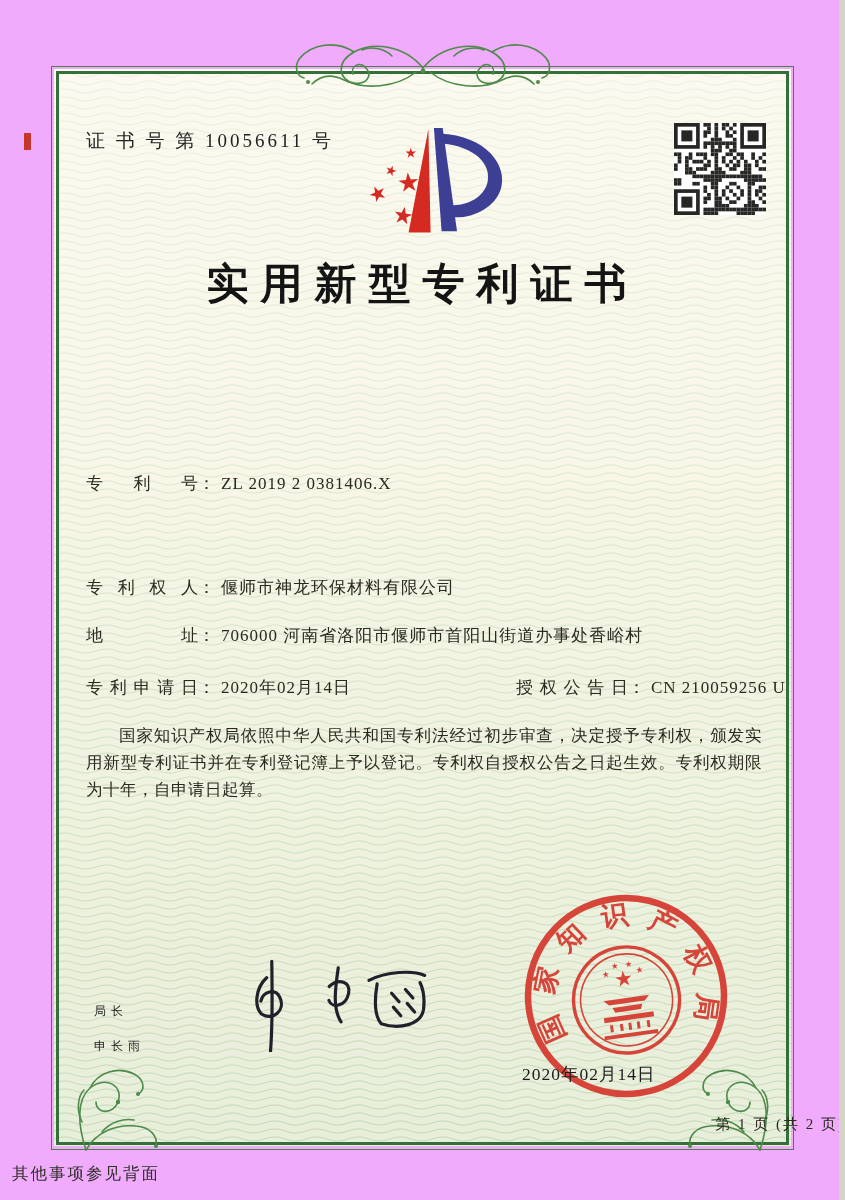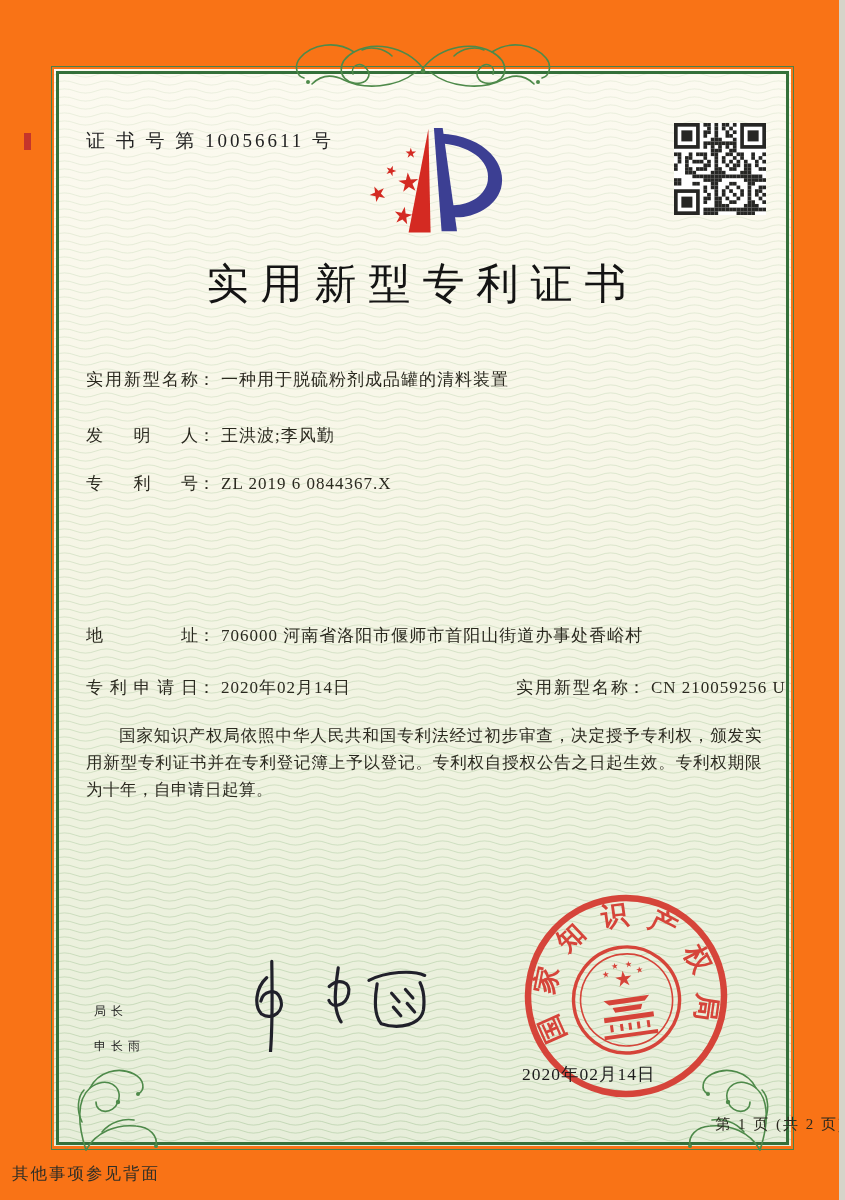--- a/index.html
+++ b/index.html
@@ -1,18 +1,18 @@
 <!DOCTYPE html>
 <html><head>
 <meta charset="utf-8">
 <style>
   html,body{margin:0;padding:0;background:#e8e6da;}
   .page{
     position:relative;width:845px;height:1200px;overflow:hidden;
-    background:#f97316;
+    background:#f0abfc;
     font-family:"Liberation Serif","DejaVu Serif",serif;
     color:#26251f;
   }
   .scan-edge{position:absolute;right:0;top:0;width:6px;height:100%;background:#d6d4c9;}
   .frame-bg{
     position:absolute;left:54px;top:69px;width:737px;height:1077px;
     background:linear-gradient(180deg,#fcfaf0 0%,#f7f6e7 38%,#eef2df 70%,#e7eeda 100%);
   }
   #waves{position:absolute;left:54px;top:69px;}
   .frame-outer{
@@ -24,21 +24,21 @@
     border:3.5px solid #34703a;
   }
   .cert-number{
     position:absolute;left:86px;top:128px;font-size:19px;letter-spacing:3px;color:#222;
   }
   .red-mark{position:absolute;left:24px;top:133px;width:7px;height:17px;background:#c5352b;}
   .logo{position:absolute;left:336px;top:120px;}
   .qr{position:absolute;left:674px;top:123px;width:92px;height:92px;}
   .title{
     position:absolute;left:0;top:256px;width:100%;text-align:center;
-    font-size:42px;font-weight:400;letter-spacing:12px;color:#141414;
+    font-size:42px;font-weight:700;letter-spacing:12px;color:#141414;
   }
   .field-row{position:absolute;left:86px;font-size:17px;white-space:nowrap;color:#2a291f;}
   .field-label{display:inline-block;width:112px;text-align:justify;text-align-last:justify;vertical-align:bottom;}
   .field-colon{display:inline-block;margin-right:6px;}
   .field-value{letter-spacing:1px;}
   .field-second{position:absolute;left:430px;top:0;}
   .para{
     position:absolute;left:86px;width:676px;font-size:16.5px;line-height:27px;
     text-align:justify;text-indent:2em;color:#2a291f;letter-spacing:0.5px;
   }
@@ -494,36 +494,33 @@
       <rect x="18" y="0" width="7" height="7" fill="#262624"></rect>
       <rect x="19" y="1" width="5" height="5" fill="#ffffff"></rect>
       <rect x="20" y="2" width="3" height="3" fill="#262624"></rect>
       <rect x="0" y="18" width="7" height="7" fill="#262624"></rect>
       <rect x="1" y="19" width="5" height="5" fill="#ffffff"></rect>
       <rect x="2" y="20" width="3" height="3" fill="#262624"></rect>
     </svg>
 
   <div class="title">实用新型专利证书</div>
 
-  <div class="field-row" style="top:368px">
-    <span class="field-label">实用新型名称</span><span class="field-colon">：</span><span class="field-value">一种用于脱硫粉剂成品罐的清料装置</span>
+  <div class="field-row" style="top:472px">
+    <span class="field-label">专利号</span><span class="field-colon">：</span><span class="field-value">ZL 2019 2 0381406.X</span>
   </div>
-  <div class="field-row" style="top:424px">
-    <span class="field-label">发明人</span><span class="field-colon">：</span><span class="field-value">王洪波;李风勤</span>
-  </div>
-  <div class="field-row" style="top:472px">
-    <span class="field-label">专利号</span><span class="field-colon">：</span><span class="field-value">ZL 2019 6 0844367.X</span>
+  <div class="field-row" style="top:576px">
+    <span class="field-label">专利权人</span><span class="field-colon">：</span><span class="field-value">偃师市神龙环保材料有限公司</span>
   </div>
   <div class="field-row" style="top:624px">
     <span class="field-label">地址</span><span class="field-colon">：</span><span class="field-value">706000 河南省洛阳市偃师市首阳山街道办事处香峪村</span>
   </div>
   <div class="field-row" style="top:676px;width:680px">
     <span class="field-label">专利申请日</span><span class="field-colon">：</span><span class="field-value">2020年02月14日</span>
     <span class="field-second">
-      <span class="field-label">实用新型名称</span><span class="field-colon">：</span><span class="field-value">CN 210059256 U</span>
+      <span class="field-label">授权公告日</span><span class="field-colon">：</span><span class="field-value">CN 210059256 U</span>
     </span>
   </div>
 
   <p class="para" style="top:705px">国家知识产权局依照中华人民共和国专利法经过初步审查，决定授予专利权，颁发实用新型专利证书并在专利登记簿上予以登记。专利权自授权公告之日起生效。专利权期限为十年，自申请日起算。</p>
 
   <div class="officer">
     <div>局长</div>
     <div>申长雨</div>
   </div>
 

